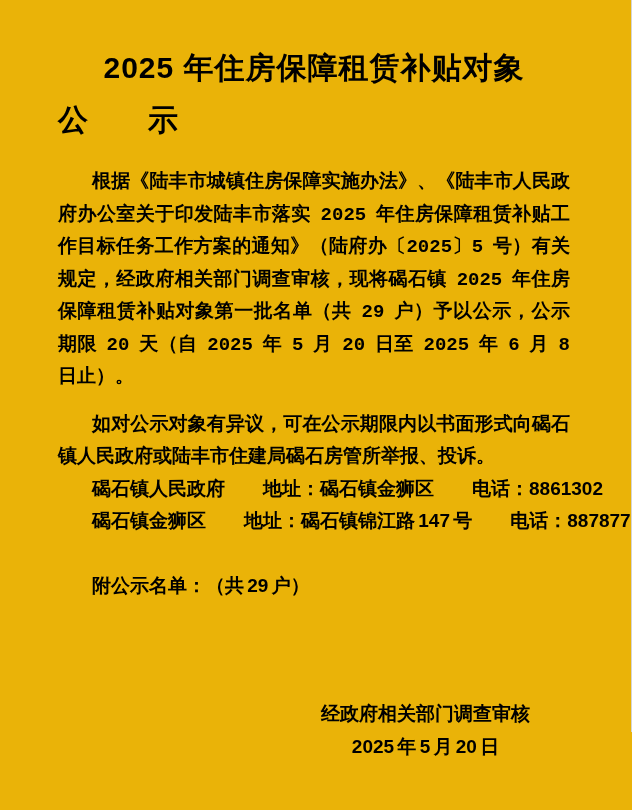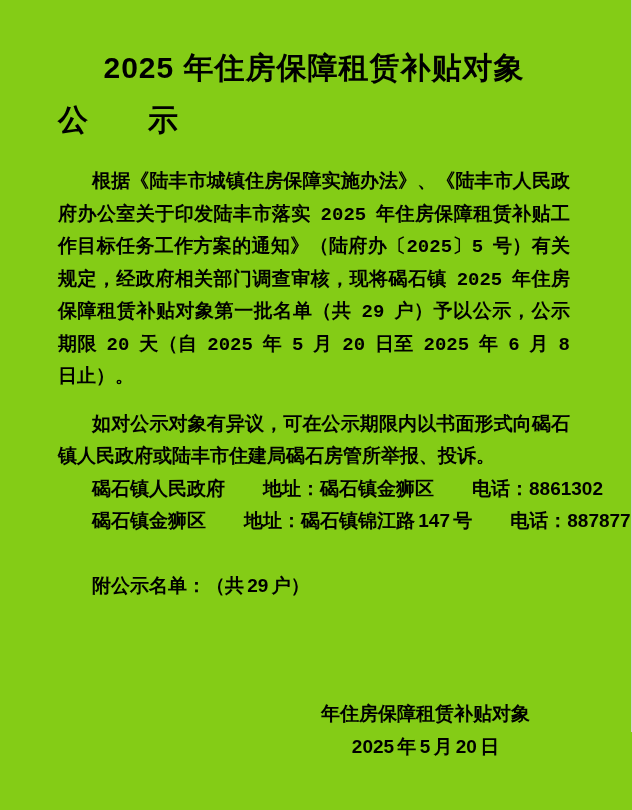--- a/index.html
+++ b/index.html
@@ -2,21 +2,21 @@
 <html><head>
 <meta charset="utf-8">
 <style>
   html, body { margin: 0; padding: 0; background: #ffffff; }
   .page {
     position: relative;
     width: 632px;
     height: 810px;
     box-sizing: border-box;
     padding: 44px 62px 0 58px;
-    background: #84cc16;
+    background: #eab308;
     color: #000000;
     font-family: "Liberation Sans", sans-serif;
     font-weight: 700;
     overflow: hidden;
   }
   .edge-right {
     position: absolute;
     top: 0;
     right: 0;
     width: 1px;
@@ -93,17 +93,17 @@
   <div class="contact-row">
     <span>碣石镇金狮区</span>
     <span>地址：碣石镇锦江路 147 号</span>
     <span>电话：8878777</span>
   </div>
 
   <div class="attachment">附公示名单：（共 29 户）</div>
 
   <div class="footer">
     <div class="footer-right">
-      <div>年住房保障租赁补贴对象</div>
+      <div>经政府相关部门调查审核</div>
       <div class="footer-date">2025 年 5 月 20 日</div>
     </div>
   </div>
 </div>
 
 </body></html>

